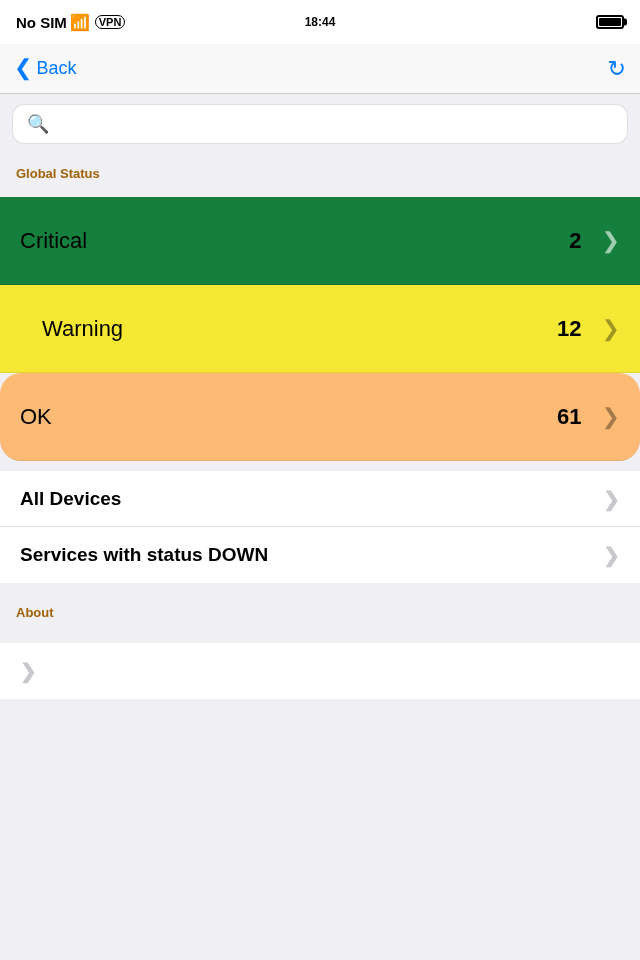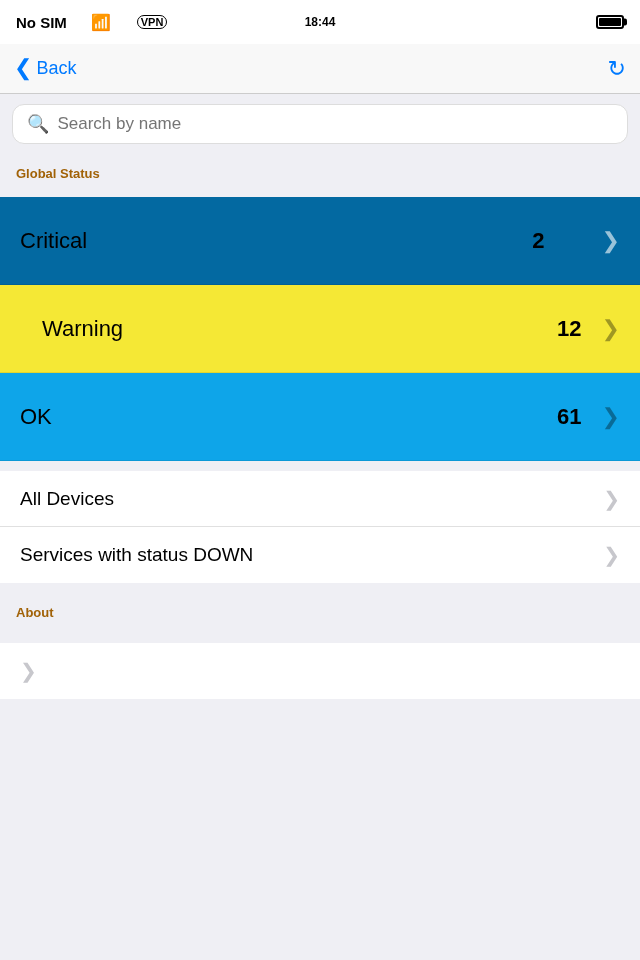--- a/index.html
+++ b/index.html
@@ -20,21 +20,21 @@
       display: flex;
       align-items: center;
       justify-content: space-between;
       padding: 0 16px;
       font-size: 16px;
       font-weight: 500;
     }
     .status-bar-left {
       display: flex;
       align-items: center;
-      gap: 25px;
+      gap: 4px;
       font-size: 15px;
       font-weight: 600;
       text-align: right;
     }
     .status-bar-center {
       font-size: 12px;
       font-weight: 600;
       position: absolute;
       left: 50%;
       transform: translateX(-50%);
@@ -161,23 +161,23 @@
     
     .status-row {
       display: flex;
       align-items: center;
       padding: 0 20px;
       height: 88px;
       border-bottom: 1px solid rgba(0,0,0,0.08);
       cursor: pointer;
       position: relative;
     }
-    .status-row.critical { background: #0369a1; gap: 37px; }
+    .status-row.critical { background: #15803d; }
     .status-row.warning  { background: #f5e835; padding-left: 42px; }
-    .status-row.ok       { background: #0ea5e9; }
+    .status-row.ok       { background: #fdba74; border-radius: 21px; }
 
     .status-label {
       font-size: 22px;
       font-weight: 500;
       color: #000;
       flex: 1;
     }
     .status-count {
       font-size: 22px;
       font-weight: 700;
@@ -188,20 +188,21 @@
       color: rgba(0,0,0,0.35);
       font-size: 22px;
       line-height: 1;
     }
     .status-row.critical .chevron-right { color: rgba(255,255,255,0.6); }
 
     
     .list-section {
       margin-top: 7px;
       background: #7f1d1d;
+      font-weight: bold;
     }
     .list-row {
       display: flex;
       align-items: center;
       padding: 0 20px;
       height: 56px;
       border-bottom: 1px solid #e0e0e0;
       background: #fff;
       cursor: pointer;
     }
@@ -249,21 +250,20 @@
   <div class="nav-back">
     <span class="nav-back-chevron">❮</span>
     <span>Back</span>
   </div>
   <div class="nav-refresh">↻</div>
 </div>
 
 <div class="search-bar-wrap">
   <div class="search-bar">
     <span class="search-bar-icon">🔍</span>
-    <input type="text" placeholder="Search by name" style="">
   </div>
 </div>
 
 <div class="global-status-block">
   <div class="section-header">Global Status</div>
 
   <div class="status-row critical">
     <span class="status-label">Critical</span>
     <span class="status-count">2</span>
     <span class="chevron-right">❯</span>

